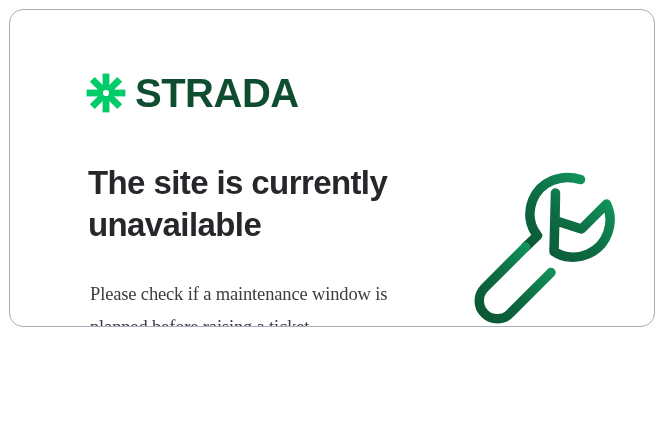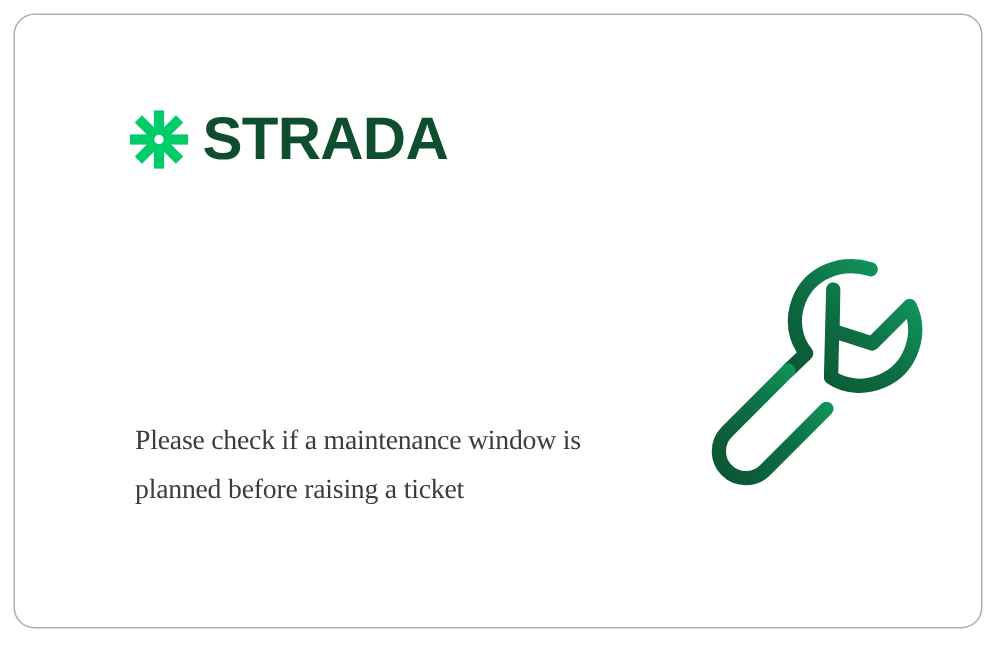--- a/index.html
+++ b/index.html
@@ -20,21 +20,21 @@
     height: 436px;
     background: #ffffff;
   }
 
   
   .card {
     position: absolute;
     left: 9px;
     top: 9px;
     width: 646px;
-    height: 410px;
+    height: 318px;
     box-sizing: border-box;
     background: #ffffff;
     border: 1px solid #a9aebb;
     border-radius: 14px;
     overflow: hidden;
   }
 
   
   .logo {
     position: absolute;
@@ -118,20 +118,21 @@
           <rect x="16.6" y="0.6" width="6.8" height="38.8" transform="rotate(45 20 20)"></rect>
 
           <rect x="16.6" y="0.6" width="6.8" height="38.8" transform="rotate(-45 20 20)"></rect>
         </g>
 
         <circle cx="20" cy="20" r="3.1" fill="#ffffff"></circle>
       </svg>
       <span class="logo-word">STRADA</span>
     </div>
 
+    <h1 class="headline">The site is currently unavailable</h1>
 
     <p class="body-copy">Please check if a maintenance window is planned before raising a ticket</p>
 
     <svg class="wrench" viewBox="0 0 168 168" aria-hidden="true">
       <defs>
         <linearGradient id="wrenchGrad" x1="0" y1="1" x2="1" y2="0">
           <stop offset="0%" stop-color="#0b5434"></stop>
           <stop offset="45%" stop-color="#0d6b42"></stop>
           <stop offset="100%" stop-color="#13a264"></stop>
         </linearGradient>

